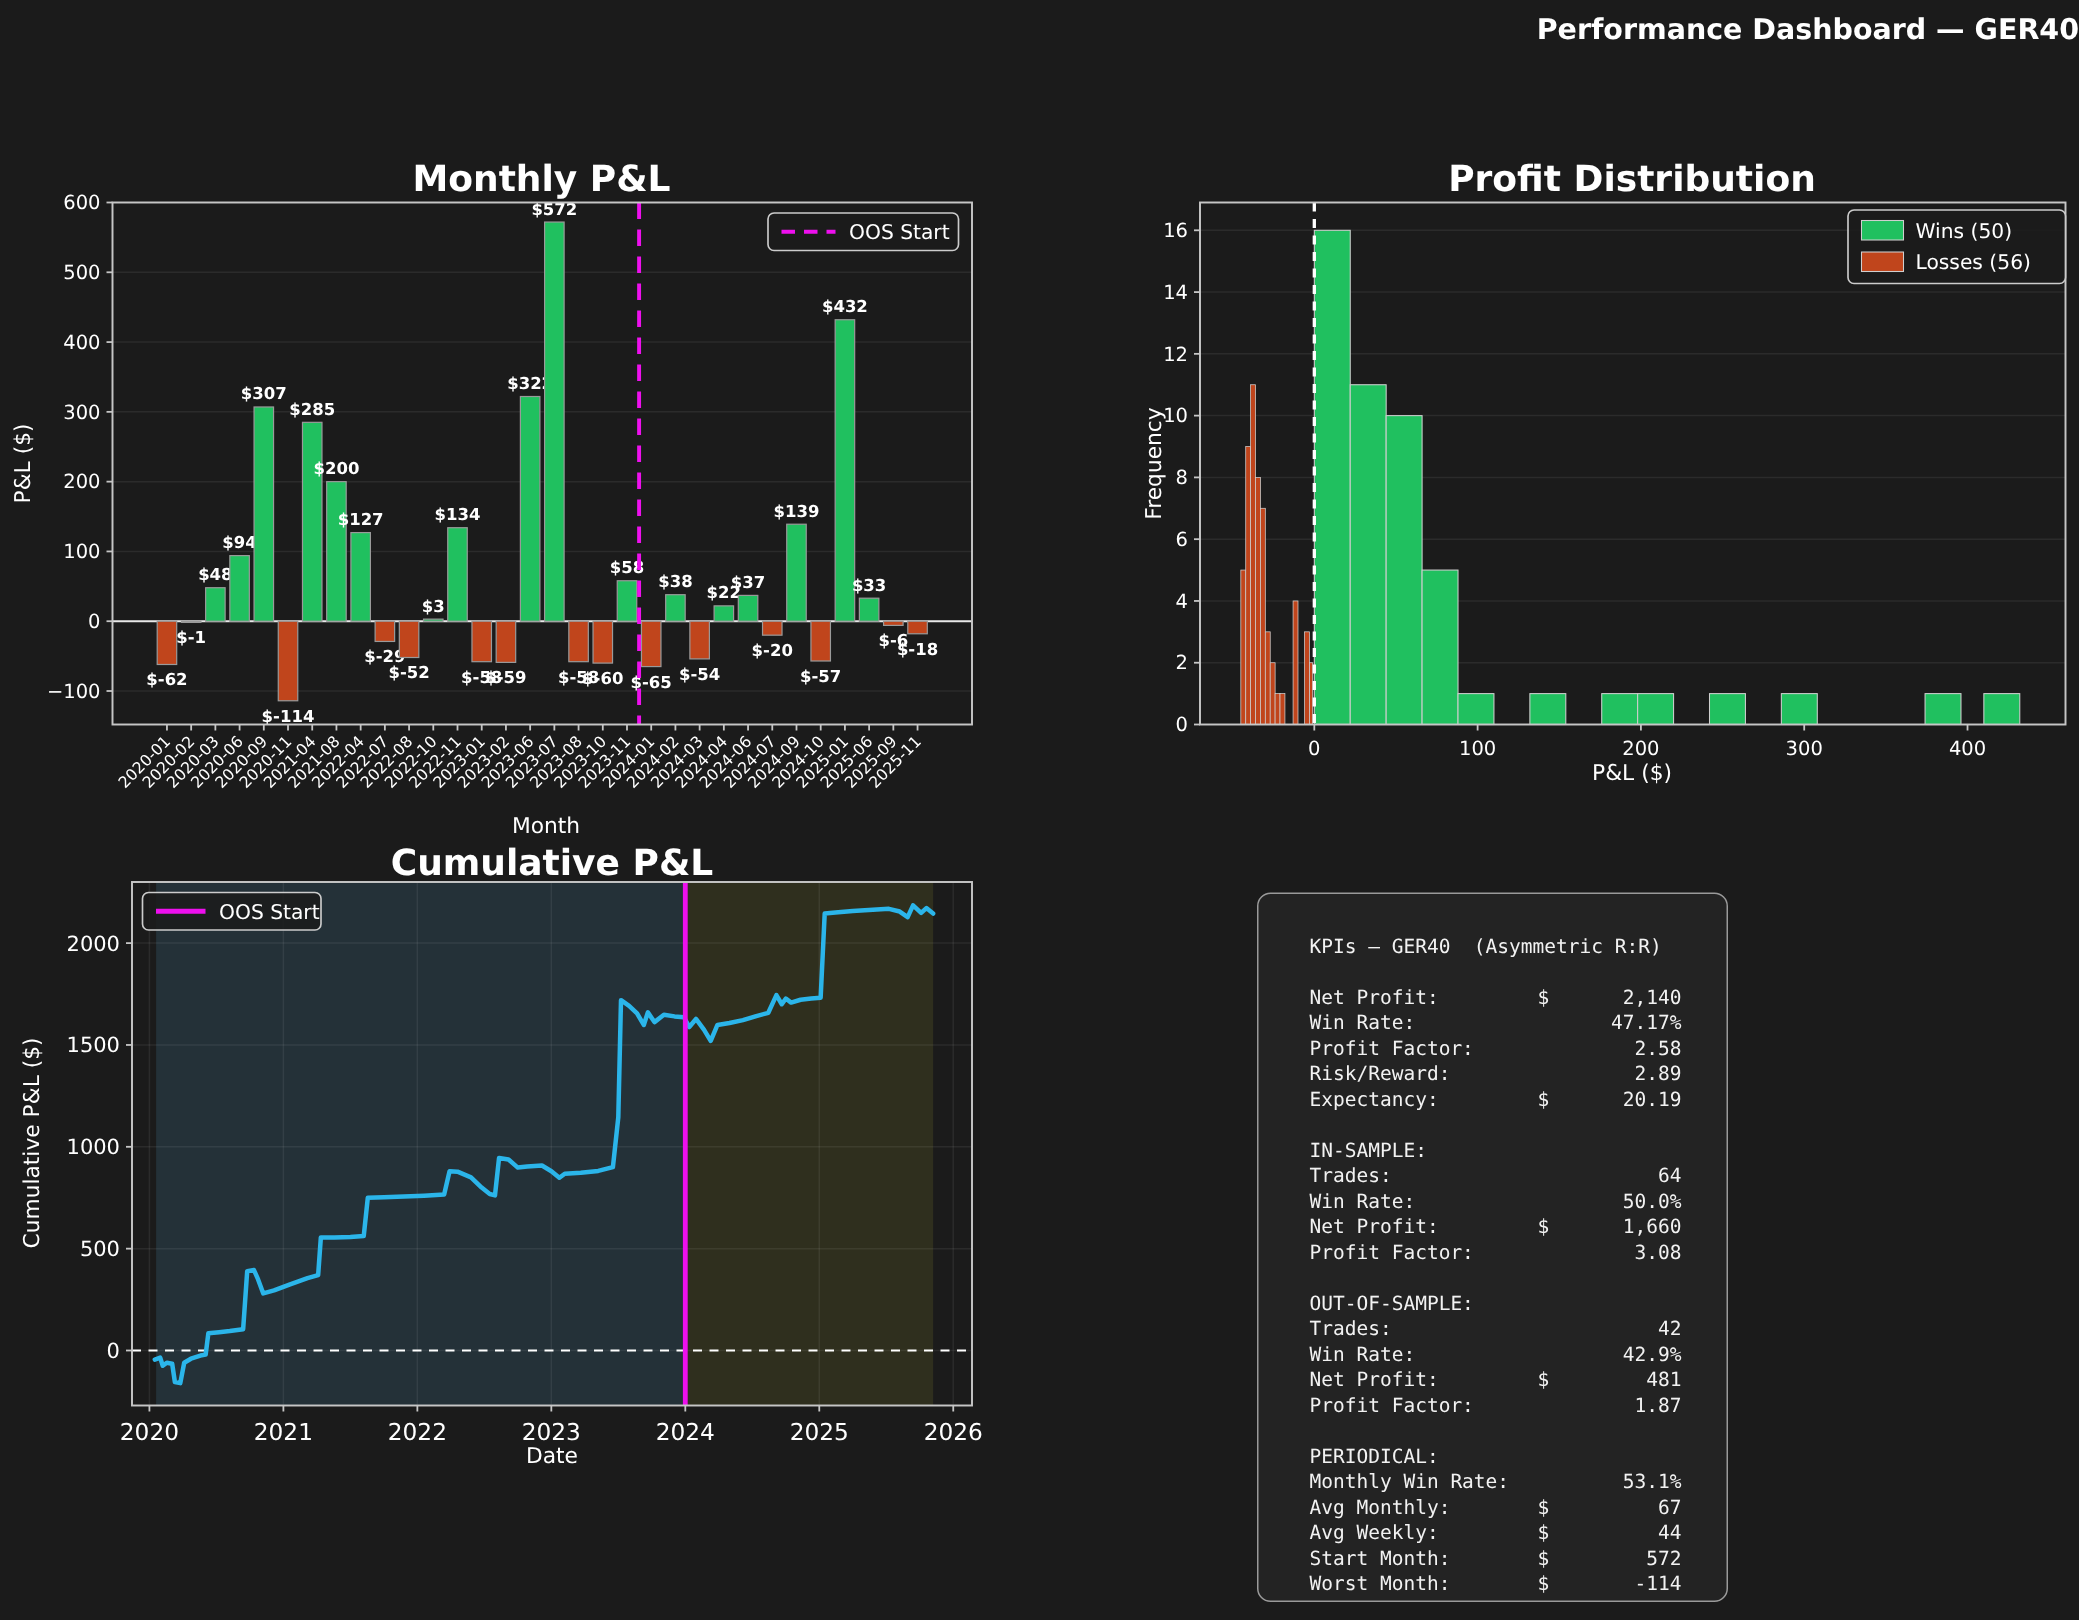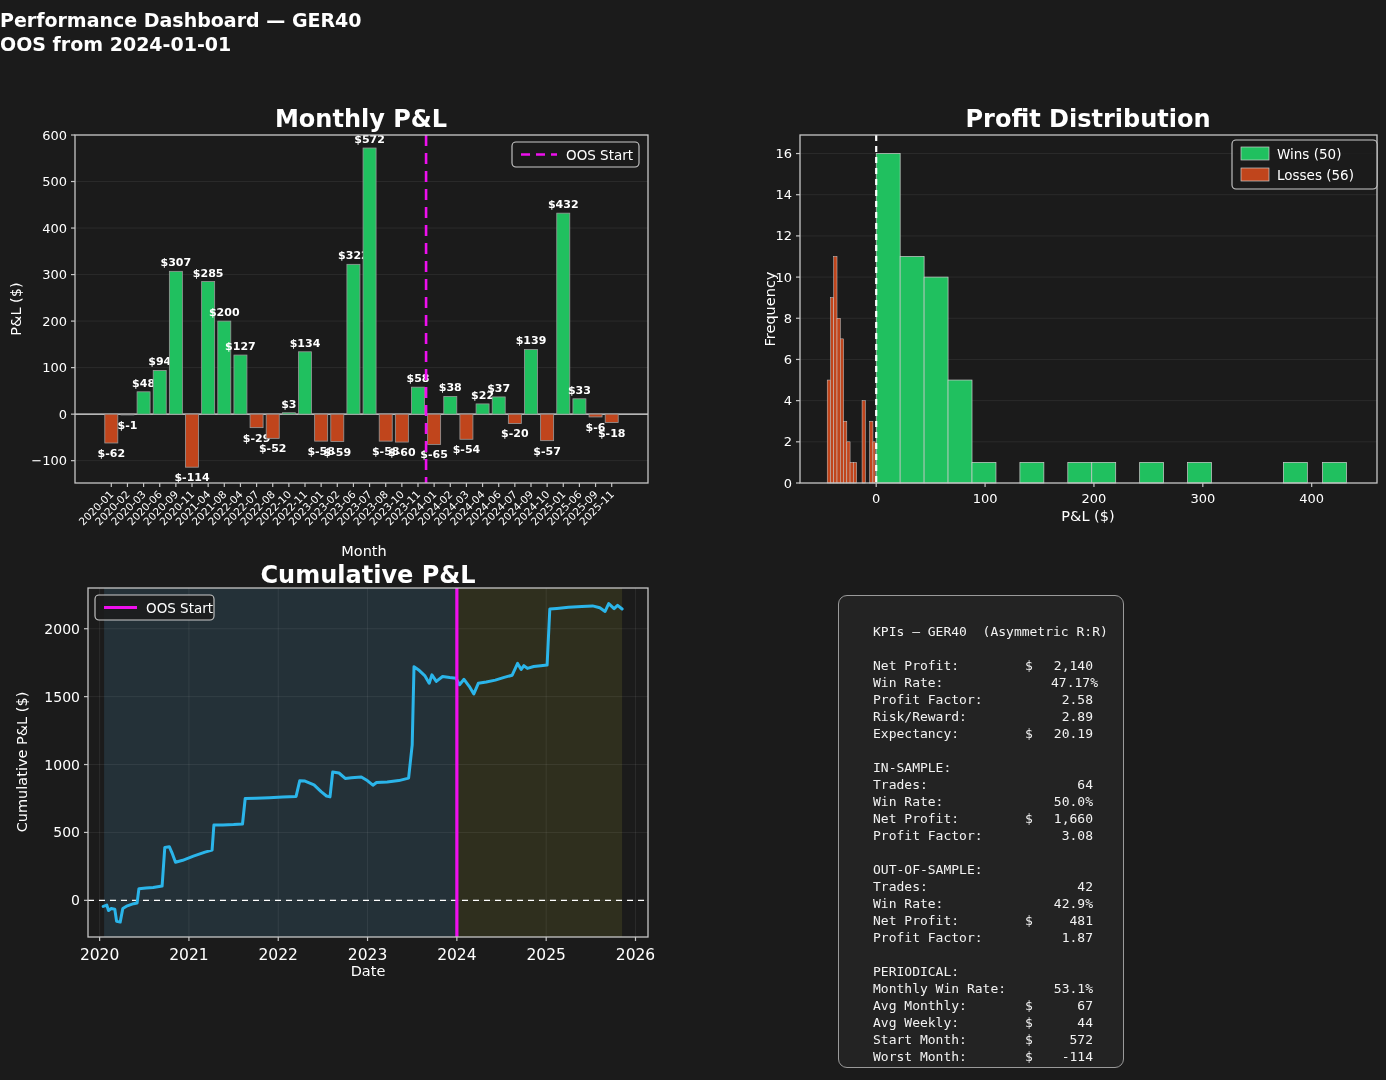--- a/index.html
+++ b/index.html
@@ -1,24 +1,24 @@
 <!DOCTYPE html>
 <html><head>
 <meta charset="utf-8">
 <style>
   html,body{margin:0;padding:0;background:#1b1b1b;}
   #stage{position:relative;width:1386px;height:1080px;background:#1b1b1b;overflow:hidden;
          font-family:"DejaVu Sans",sans-serif;color:#fff;}
   #chart-svg{position:absolute;left:0;top:0;}
-  .suptitle{position:absolute;left:0;top:8px;width:100%;text-align:left;
+  .suptitle{position:absolute;left:0;top:8px;width:100%;text-align:right;
             font-size:19px;font-weight:bold;line-height:24px;color:#fff;}
   .chart-title{position:absolute;transform:translateX(-50%);font-size:24px;font-weight:bold;color:#fff;white-space:nowrap;}
   .axis-xlabel{position:absolute;transform:translateX(-50%);font-size:14.5px;color:#fff;white-space:nowrap;}
   .axis-ylabel{position:absolute;transform:translate(-50%,-50%) rotate(-90deg);font-size:14.5px;color:#fff;white-space:nowrap;}
-  #kpi-panel{position:absolute;left:838px;top:595px;width:286px;height:473px;box-sizing:border-box;
+  #kpi-panel{position:absolute;left:838px;top:595px;width:314px;height:473px;box-sizing:border-box;
              background:#232323;border:1.5px solid #9a9a9a;border-radius:9px;
              font-family:"DejaVu Sans Mono",monospace;font-size:13px;line-height:17px;color:#f2f2f2;
              padding:27px 30px 28px 34px;}
   .kpi-title{white-space:pre;margin-bottom:17px;}
   .kpi-gap{height:17px;}
   .kpi-row{display:flex;}
   .kpi-row .k{width:152px;flex:none;white-space:pre;}
   .kpi-row .d{width:26px;flex:none;}
   .kpi-row .v{flex:1;text-align:right;white-space:pre;}
 </style>
@@ -312,21 +312,20 @@
         <g>
           <rect x="95" y="595" width="119" height="25" rx="4" fill="rgba(27,27,27,0.85)" stroke="#cccccc" stroke-width="1.1"></rect>
           <line x1="104" x2="137" y1="607.5" y2="607.5" stroke="#ee10ee" stroke-width="3.2"></line>
           <text x="146" y="612.5" font-size="13.5" fill="#ffffff" font-family="DejaVu Sans, sans-serif">OOS Start</text>
         </g>
       </g>
     </svg>
 
   <div class="suptitle">
     <div>Performance Dashboard — GER40</div>
-    <div>OOS from 2024-01-01</div>
   </div>
 
   <div class="chart-title" style="left:361px;top:105px;">Monthly P&amp;L</div>
   <div class="chart-title" style="left:1088px;top:105px;">Profit Distribution</div>
   <div class="chart-title" style="left:368px;top:561px;text-align:center;">Cumulative P&amp;L</div>
 
   <div class="axis-xlabel" style="left:364px;top:543px;">Month</div>
   <div class="axis-xlabel" style="left:1088px;top:508px;">P&amp;L ($)</div>
   <div class="axis-xlabel" style="left:368px;top:963px;">Date</div>
 

